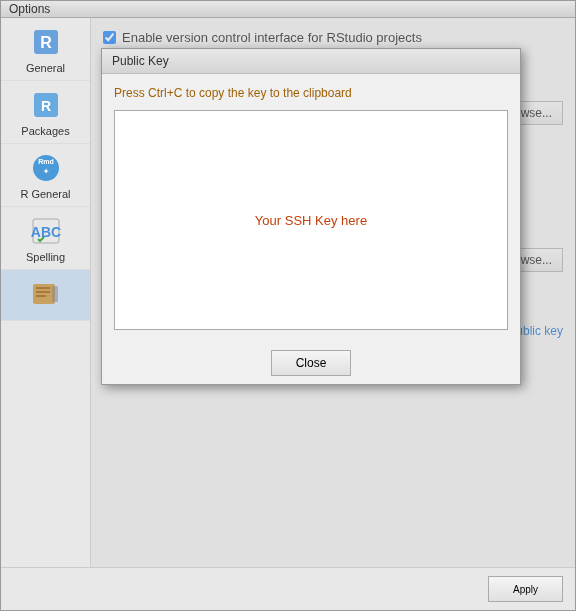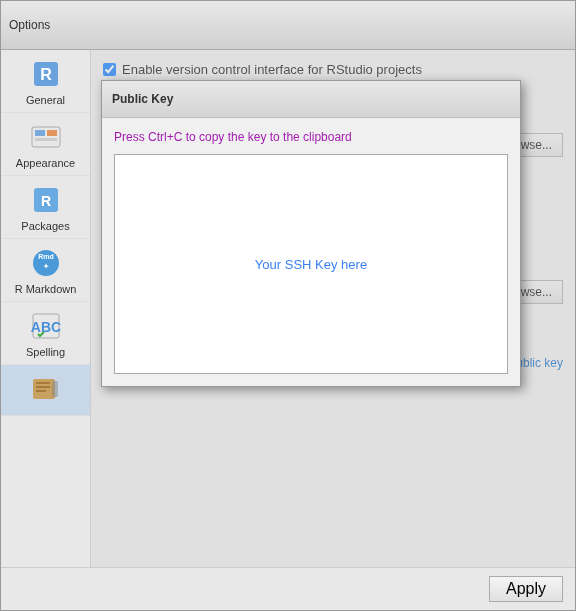--- a/index.html
+++ b/index.html
@@ -20,21 +20,21 @@
       height: 611px;
       background: #f0f0f0;
       border: 1px solid #999;
       display: flex;
       flex-direction: column;
       box-shadow: 2px 2px 8px rgba(0,0,0,0.3);
     }
 
     .title-bar {
       background: linear-gradient(to bottom, #e8e8e8, #d0d0d0);
-      padding: 17px 8px;
+      padding: 1px 8px;
       font-size: 12px;
       color: #333;
       border-bottom: 1px solid #aaa;
       display: flex;
       align-items: flex-end;
     }
 
     .main-content {
       display: flex;
       flex: 1;
@@ -170,34 +170,34 @@
 
     .dialog {
       background: #f0f0f0;
       border: 1px solid #999;
       box-shadow: 3px 3px 10px rgba(0,0,0,0.4);
       width: 420px;
     }
 
     .dialog-title-bar {
       background: linear-gradient(to bottom, #e8e8e8, #d4d4d4);
-      padding: 11px 10px;
-      font-size: 12px;
-      font-weight: bold;
+      padding: 5px 10px;
+      font-size: 12px;
+      font-weight: normal;
       color: #333;
       border-bottom: 1px solid #bbb;
     }
 
     .dialog-body {
       padding: 12px;
     }
 
     .dialog-instruction {
       font-size: 12px;
-      color: #a21caf;
+      color: #a16207;
       margin-bottom: 10px;
     }
 
     .dialog-footer {
       padding: 8px 12px;
       display: flex;
       justify-content: center;
     }
 
     .close-btn {
@@ -213,44 +213,44 @@
     .bottom-bar {
       padding: 8px 12px;
       display: flex;
       justify-content: flex-end;
       border-top: 1px solid #ccc;
       background: #e8e8e8;
     }
 
     .bottom-bar button {
       height: 26px;
-      padding: 0 16px;
+      padding: 0 24px;
       margin-left: 6px;
       background: linear-gradient(to bottom, #f5f5f5, #e0e0e0);
       border: 1px solid #aaa;
-      font-size: 16px;
+      font-size: 10px;
       cursor: pointer;
     }
 
     
     .icon svg {
       width: 32px;
       height: 32px;
     }
 
     
     .ssh-key-box {
       width: 100%;
       height: 220px;
       border: 1px solid #aaa;
       background: white;
       display: flex;
       align-items: center;
       justify-content: center;
-      color: #3b82f6;
+      color: #c2410c;
       font-size: 13px;
     }
   </style>
 </head>
 <body>
 
 <div class="options-window">
 
   <div class="title-bar">
     <span>Options</span>
@@ -264,52 +264,41 @@
         <div class="icon">
           <svg viewBox="0 0 32 32">
             <rect x="4" y="4" width="24" height="24" rx="3" fill="#4a90d9" opacity="0.8"></rect>
             <text x="16" y="22" text-anchor="middle" fill="white" font-size="16" font-weight="bold">R</text>
           </svg>
         </div>
         <span class="label">General</span>
       </div>
 
 
-      <div class="sidebar-item">
-        <div class="icon">
-          <svg viewBox="0 0 32 32">
-            <rect x="2" y="6" width="28" height="20" rx="2" fill="#e8e8e8" stroke="#aaa"></rect>
-            <rect x="5" y="9" width="10" height="6" fill="#4a90d9" opacity="0.7"></rect>
-            <rect x="17" y="9" width="10" height="6" fill="#e07020" opacity="0.7"></rect>
-            <rect x="5" y="17" width="22" height="3" fill="#ccc"></rect>
-          </svg>
-        </div>
-        <span class="label">Appearance</span>
-      </div>
 
 
       <div class="sidebar-item">
         <div class="icon">
           <svg viewBox="0 0 32 32">
             <rect x="4" y="4" width="24" height="24" rx="3" fill="#5ba3e0" opacity="0.9"></rect>
             <text x="16" y="22" text-anchor="middle" fill="white" font-size="14" font-weight="bold">R</text>
           </svg>
         </div>
         <span class="label">Packages</span>
       </div>
 
       <div class="sidebar-item">
         <div class="icon">
           <svg viewBox="0 0 32 32">
             <circle cx="16" cy="16" r="13" fill="#4a9ad9"></circle>
             <text x="16" y="12" text-anchor="middle" fill="white" font-size="7" font-weight="bold">Rmd</text>
             <text x="16" y="22" text-anchor="middle" fill="white" font-size="8">✦</text>
           </svg>
         </div>
-        <span class="label">R Markdown</span>
+        <span class="label">R General</span>
       </div>
 
 
       <div class="sidebar-item">
         <div class="icon">
           <svg viewBox="0 0 32 32">
             <rect x="3" y="4" width="26" height="24" rx="2" fill="#e8e8e8" stroke="#aaa"></rect>
             <text x="16" y="22" text-anchor="middle" fill="#4a90d9" font-size="14" font-weight="bold">ABC</text>
             <path d="M8 24 L10 26 L14 22" stroke="#4a4" stroke-width="2" fill="none"></path>
           </svg>
@@ -372,20 +361,23 @@
             <span>Public Key</span>
           </div>
 
           <div class="dialog-body">
             <div class="dialog-instruction">Press Ctrl+C to copy the key to the clipboard</div>
             <div class="ssh-key-box">
               <span>Your SSH Key here</span>
             </div>
           </div>
 
+          <div class="dialog-footer">
+            <button class="close-btn">Close</button>
+          </div>
         </div>
       </div>
 
     </div>
   </div>
 
   <div class="bottom-bar">
     <button>Apply</button>
   </div>
 </div>

